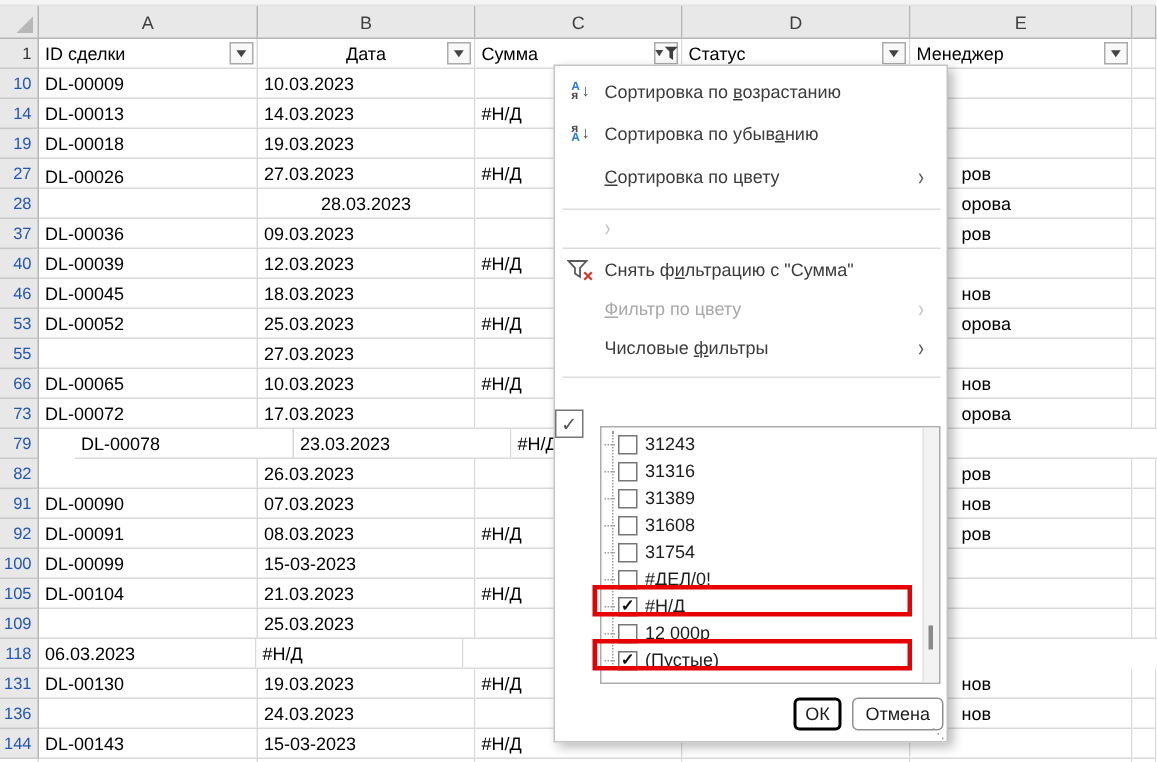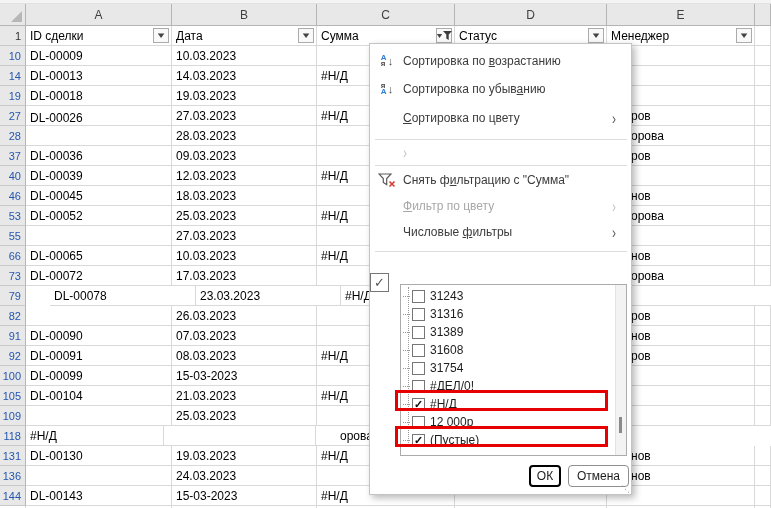--- a/index.html
+++ b/index.html
@@ -21,21 +21,21 @@
     font-size:12px;color:#3f3f3f;background:var(--c-hdr-bg);
     border-right:1px solid var(--c-hdr-border);border-bottom:1px solid var(--c-hdr-border)}
   .srow{display:flex;height:20px}
   .rownum{flex:none;width:26px;display:flex;align-items:center;justify-content:flex-end;
     padding-right:4px;font-size:11px;background:var(--c-hdr-bg);color:var(--c-accent_blue_row_numbers,#2456b0);
     border-right:1px solid var(--c-hdr-border);border-bottom:1px solid #c9c9c9;position:relative}
   .rownum.first{color:#333}
   .cell{flex:none;position:relative;display:flex;align-items:center;padding:0 4px;
     font-size:12px;color:#000;border-right:1px solid var(--c-grid);border-bottom:1px solid var(--c-grid);
     white-space:nowrap;overflow:hidden;background:#fff}
-  .cell .mgr{margin-left:20px}
+  .cell .mgr{margin-left:30px}
   .hdrcell{font-size:12px}
   .fbtn{position:absolute;right:2px;top:2px;width:16px;height:15px;
     border:1px solid #ababab;background:#f9f9f9;display:flex;align-items:center;justify-content:center;
     font-size:8px;color:#444;line-height:1}
   .row-partial{display:flex;height:2px;overflow:hidden}
 
   
   #menu{position:absolute;left:369px;top:43px;width:263px;height:452px;background:#fff;
     border:1px solid #c3c3c3;box-shadow:3px 3px 7px rgba(0,0,0,.28);z-index:10}
   .m-item{position:absolute;left:1px;right:1px;display:flex;align-items:center;font-size:12px;color:#3c3c3c}
@@ -100,21 +100,21 @@
         <div class="col-letter" style="width: 16px;"></div>
       </div>
       <div class="srow">
         <div class="rownum first">1</div>
         <div class="cell hdrcell" style="width: 146px;">
           <span>ID сделки</span>
           <div class="fbtn">
             <span style="font-size:8px;transform:scaleX(1.4)">▼</span>
           </div>
         </div>
-        <div class="cell hdrcell" style="width: 145px;">
+        <div class="cell hdrcell" style="width: 145px; justify-content: center;">
           <span>Дата</span>
           <div class="fbtn">
             <span style="font-size:8px;transform:scaleX(1.4)">▼</span>
           </div>
         </div>
         <div class="cell hdrcell" style="width: 138px;">
           <span>Сумма</span>
           <div class="fbtn">
             <span style="display:flex;align-items:center;gap:1px">
               <span style="font-size:7px;transform:scaleX(1.3)">▼</span>
@@ -204,21 +204,21 @@
         <div class="cell" style="width: 148px;">
           <span class="mgr">ров</span>
         </div>
         <div class="cell" style="width: 16px;"></div>
       </div>
       <div class="srow">
         <div class="rownum">28</div>
         <div class="cell" style="width: 146px;">
           <span></span>
         </div>
-        <div class="cell" style="width: 145px;">
+        <div class="cell" style="width: 145px; justify-content: center;">
           <span>28.03.2023</span>
         </div>
         <div class="cell" style="width: 138px;">
           <span></span>
         </div>
         <div class="cell" style="width: 152px;"></div>
         <div class="cell" style="width: 148px;">
           <span class="mgr">орова</span>
         </div>
         <div class="cell" style="width: 16px;"></div>
@@ -456,20 +456,23 @@
           <span></span>
         </div>
         <div class="cell" style="width: 152px;"></div>
         <div class="cell" style="width: 148px;">
           <span class="mgr"></span>
         </div>
         <div class="cell" style="width: 16px;"></div>
       </div>
       <div class="srow">
         <div class="rownum">118</div>
+        <div class="cell" style="width: 145px;">
+          <span>06.03.2023</span>
+        </div>
         <div class="cell" style="width: 138px;">
           <span>#Н/Д</span>
         </div>
         <div class="cell" style="width: 152px;"></div>
         <div class="cell" style="width: 148px;">
           <span class="mgr">орова</span>
         </div>
         <div class="cell" style="width: 16px;"></div>
       </div>
       <div class="srow">

